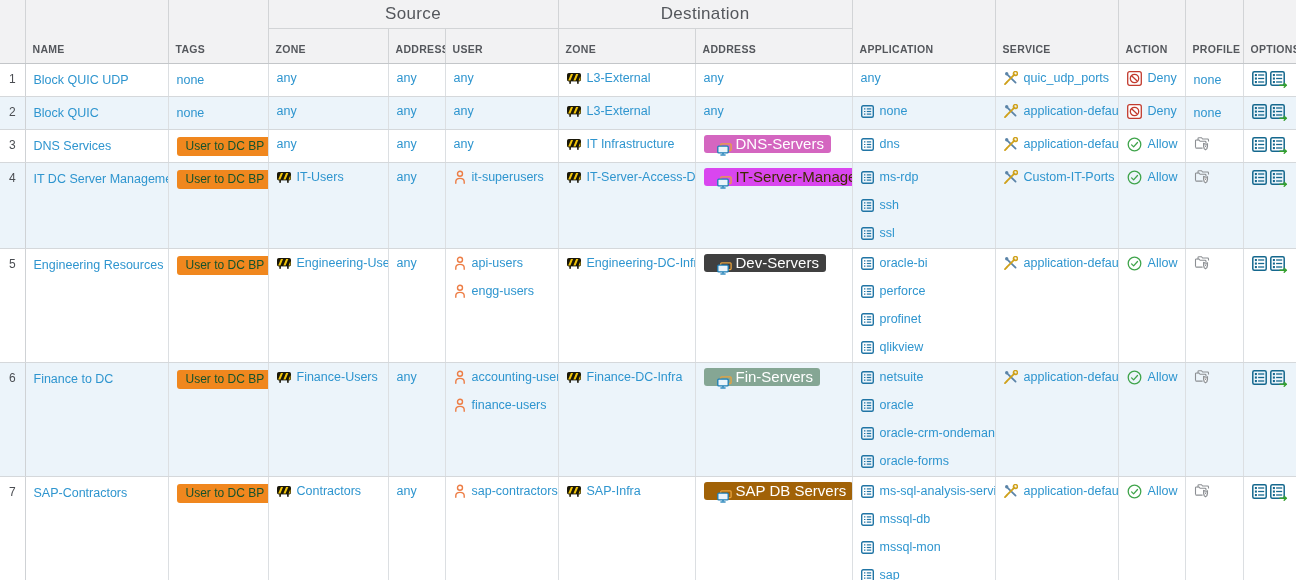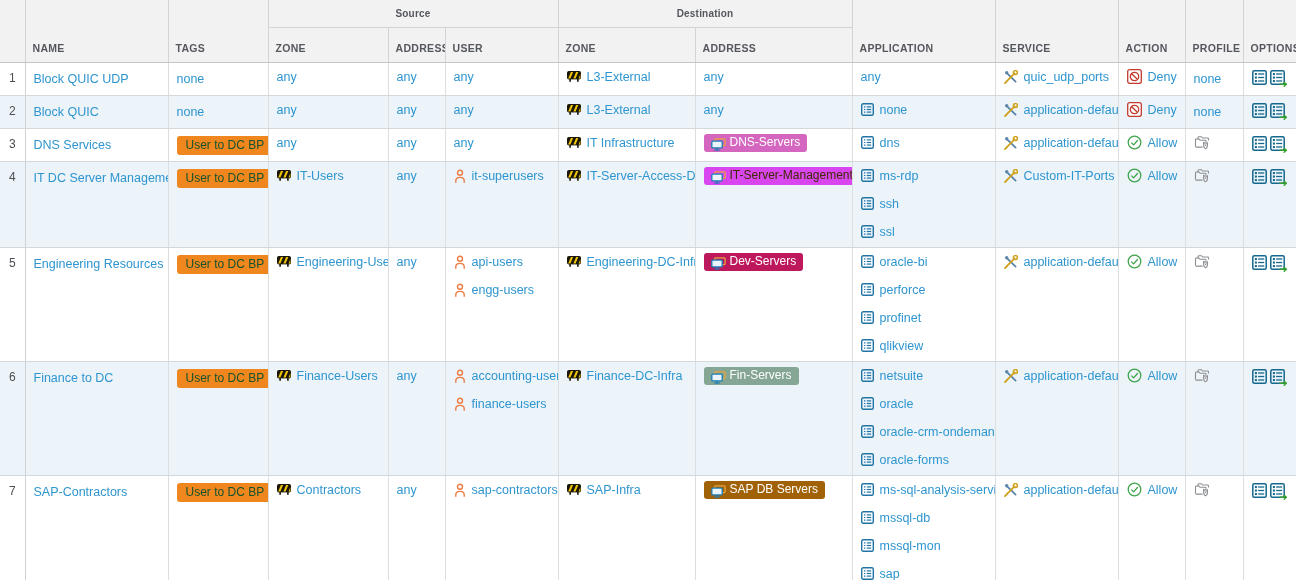--- a/index.html
+++ b/index.html
@@ -3,36 +3,36 @@
 <meta charset="utf-8">
 <style>
   * { box-sizing: border-box; margin: 0; padding: 0; }
   html,body { width:1296px; height:580px; overflow:hidden; background:#fff;
     font-family:"Liberation Sans", sans-serif; }
   table { border-collapse:collapse; table-layout:fixed; width:1303px; }
   th, td { border-right:1px solid #dcdfe2; overflow:hidden; }
   thead th { background:#f2f2f3; color:#54575c; border-right:1px solid #d2d4d6;
     font-size:10.5px; font-weight:700; letter-spacing:.03em; text-align:left;
     vertical-align:bottom; padding:6px 7px 8px 7px; }
-  thead th.group { text-align:center; vertical-align:middle; font-weight:700;
-    font-size:10px; letter-spacing:.02em; border-bottom:1px solid #d2d4d6; padding:4px; }
+  thead th.group { text-align:center; vertical-align:middle; font-weight:400;
+    font-size:17px; letter-spacing:.02em; border-bottom:1px solid #d2d4d6; padding:4px; }
   thead tr.group-row { height:27px; }
   thead tr.label-row { height:35px; }
   thead th { border-bottom:1px solid #c3c6c9; }
   tbody td { vertical-align:top; padding:6px 8px; border-bottom:1px solid #d5d8db; }
   tbody tr.even td { background:#ecf4fa; }
   tbody td.c-num { text-align:center; color:#4a4d52; font-size:12px; padding-top:8px;
     border-right:1px solid #cfd2d5; }
   .item { display:flex; align-items:center; gap:6px; height:16px; margin-bottom:12px; white-space:nowrap; }
   .item:last-child { margin-bottom:0; }
   .lnk { color:#2e95cf; font-size:12.5px; cursor:pointer; white-space:nowrap; }
   .tag { display:inline-block; border-radius:3px; padding:2px 9px 3px 9px; font-size:12px;
     color:#14532d; cursor:pointer; white-space:nowrap; }
-  .badge { display:inline-flex; align-items:center; gap:4px; border-radius:3px;
-    padding:1px 7px 2px 7px; font-size:12px; line-height:15px; cursor:pointer; white-space:nowrap; }
+  .badge { display:inline-flex; align-items:flex-end; gap:4px; border-radius:3px;
+    padding:1px 7px 2px 13px; font-size:15px; line-height:15px; cursor:pointer; white-space:nowrap; }
   .badge svg { margin-bottom:-5px; }
   .ic { display:inline-flex; flex:none; }
   .opts { display:inline-flex; gap:3px; align-items:flex-start; padding-top:1px; }
 </style>
 </head>
 <body>
 
 <table>
   <colgroup>
     <col style="width:25px">
@@ -678,21 +678,21 @@
      <path d="M11.6 7.4 L13.4 3.2 V7.4 Z" fill="#f2c50a"></path>
      <rect x="2.3" y="8" width="1.6" height="2.8" fill="#1a1708"></rect>
      <rect x="10.1" y="8" width="1.6" height="2.8" fill="#1a1708"></rect>
               </svg>
             </span>
             <span class="lnk">Engineering-DC-Infra</span>
           </div>
         </td>
      <td>
           <div class="item">
-         <span class="badge" style="background:#be185d;color:#ffffff">
+         <span class="badge" style="background:#404040;color:#ffffff">
            <span class="ic">
                 <svg width="15" height="13" viewBox="0 0 15 13" fill="none">
                   <rect x="3.7" y="0.8" width="10.4" height="6.8" rx="1" stroke="#e8a23c" stroke-width="1.3"></rect>
      <rect x="0.8" y="3.1" width="10.4" height="6.8" rx="1" fill="#eaf4fa" stroke="#1a7db6" stroke-width="1.3"></rect>
      <line x1="6" y1="9.9" x2="6" y2="11.6" stroke="#1a7db6" stroke-width="1.3"></line>
      <line x1="3.4" y1="12" x2="8.6" y2="12" stroke="#1a7db6" stroke-width="1.3"></line>
                 </svg>
               </span>
               <span>Dev-Servers</span>
          </span>

